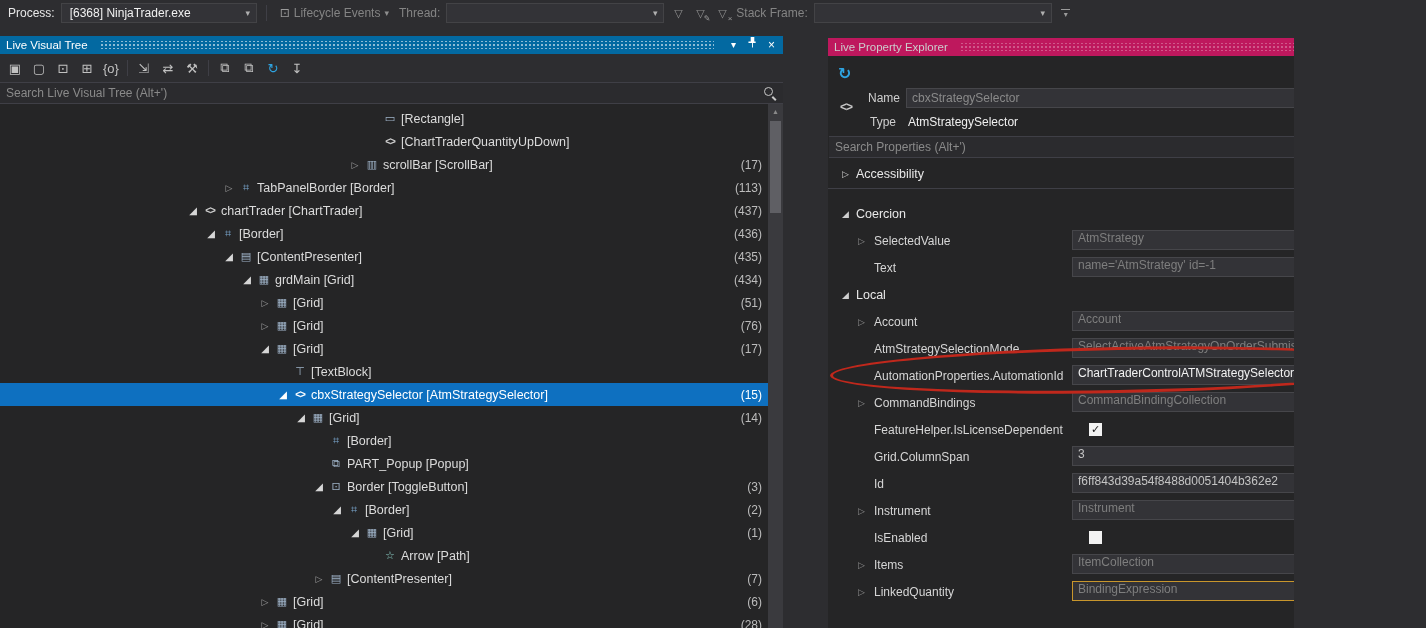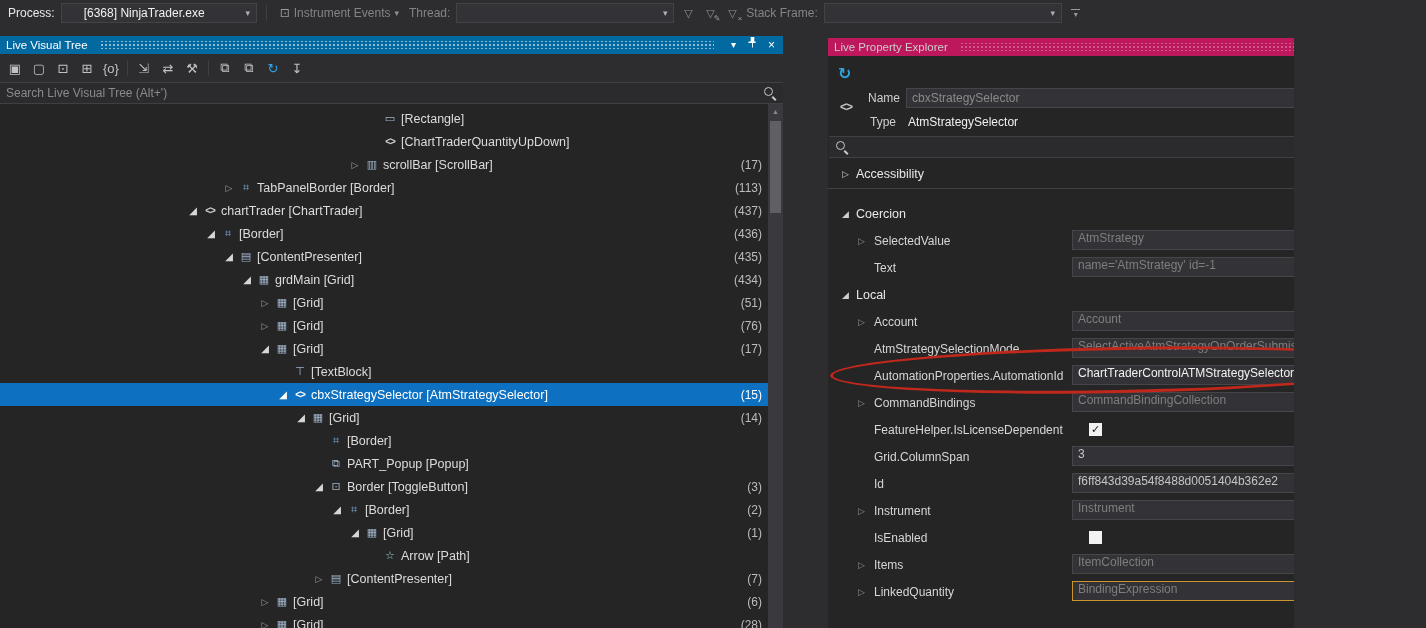--- a/index.html
+++ b/index.html
@@ -9,21 +9,21 @@
     background:#2d2d30; font-family:"Liberation Sans","DejaVu Sans",sans-serif;
     -webkit-font-smoothing:antialiased; color:#dcdcdc;
   }
 
   
   .top-toolbar { position:absolute; left:0; top:0; width:100%; height:26px;
     display:flex; align-items:center; gap:6px; padding-left:8px; background:#2d2d30; }
   .tb-label { font-size:12px; color:#e8e8e8; white-space:nowrap; }
   .dim { color:#848484; }
   .combo { height:20px; background:#333337; border:1px solid #434346; display:flex;
-    align-items:center; padding-left:22px; color:#f1f1f1; font-size:12px; }
+    align-items:center; padding-left:8px; color:#f1f1f1; font-size:12px; }
   .combo .combo-arrow { margin-left:auto; width:16px; text-align:center; color:#b0b0b0; font-size:9px; }
   .tb-btn { display:flex; align-items:center; gap:4px; padding:0 4px; height:20px; }
   .tb-ico { color:#9a9a9a; font-size:12px; }
   .tool-sep { width:1px; height:16px; background:#3f3f46; margin:0 3px; }
   .funnel { position:relative; width:16px; text-align:center; color:#8f8f8f; font-size:11px; }
   .funnel .overlay { position:absolute; right:-2px; bottom:-3px; font-size:8px; color:#9a9a9a; }
   .overflow-btn { display:flex; flex-direction:column; align-items:center; color:#9a9a9a;
     width:16px; font-size:8px; line-height:6px; }
   .overflow-btn::before { content:''; width:9px; height:1px; background:#9a9a9a; margin-bottom:2px; }
 
@@ -119,21 +119,21 @@
 
   <div class="top-toolbar" data-name="debug-location-toolbar">
     <span class="tb-label" data-name="process-label">Process:</span>
     <div class="combo" style="width:196px" data-name="process-combobox">
       <span class="combo-text" data-name="process-value">[6368] NinjaTrader.exe</span>
       <span class="combo-arrow" data-name="chevron-down-icon">▾</span>
     </div>
     <div class="tool-sep" data-name="toolbar-separator"></div>
     <div class="tb-btn" data-name="lifecycle-events-button">
       <span class="tb-ico" data-name="lifecycle-events-icon">⊡</span>
-      <span class="tb-label dim" data-name="lifecycle-events-label">Instrument Events</span>
+      <span class="tb-label dim" data-name="lifecycle-events-label">Lifecycle Events</span>
       <span class="combo-arrow" data-name="chevron-down-icon" style="font-size:9px;color:#8f8f8f;">▾</span>
     </div>
     <span class="tb-label dim" data-name="thread-label">Thread:</span>
     <div class="combo" style="width:218px" data-name="thread-combobox">
       <span class="combo-text" data-name="thread-value"></span>
       <span class="combo-arrow" data-name="chevron-down-icon">▾</span>
     </div>
     <span class="funnel" data-name="filter-icon">▽</span>
     <span class="funnel" data-name="edit-filter-icon">▽<span class="overlay" data-name="pencil-icon">✎</span></span>
     <span class="funnel" data-name="clear-filter-icon">▽<span class="overlay" data-name="close-icon">×</span></span>
@@ -334,20 +334,21 @@
     <div class="lpe-body" data-name="property-explorer-body">
       <span class="refresh-btn" data-name="refresh-icon">↻</span>
       <span class="code-ico" data-name="element-code-icon">&lt;&gt;</span>
       <span class="nt-label" style="left:40px; top:35px;" data-name="name-label">Name</span>
       <div class="name-box" data-name="name-field">
         <span data-name="name-value">cbxStrategySelector</span>
       </div>
       <span class="nt-label" style="left:42px; top:59px;" data-name="type-label">Type</span>
       <span class="type-value" data-name="type-value">AtmStrategySelector</span>
       <div class="search-row lpe-search" data-name="property-search-input">
+        <span class="search-text" data-name="search-placeholder">Search Properties (Alt+')</span>
         <span class="mag" data-name="search-icon"></span>
       </div>
       <div class="props" id="prop-rows" data-name="property-list">
           <div class="prop-row group" data-name="property-group-accessibility">
             <span class="g-arrow" data-name="expand-icon">▷</span>
             <span class="p-label" data-name="group-label">Accessibility</span>
           </div>
           <div class="divider" data-name="section-divider"></div>
           <div class="prop-row group" data-name="property-group-coercion">
             <span class="g-arrow" data-name="collapse-icon">◢</span>

